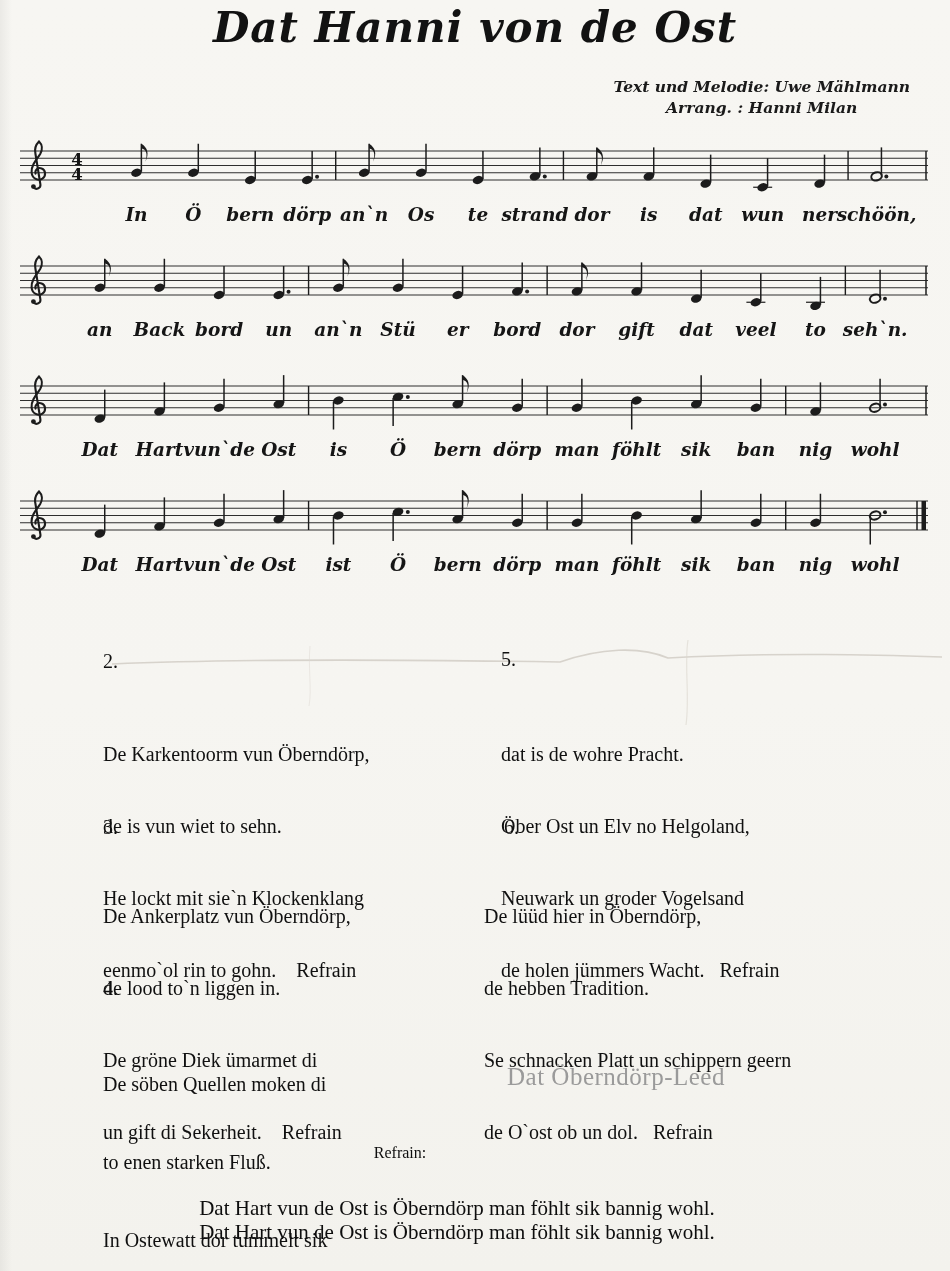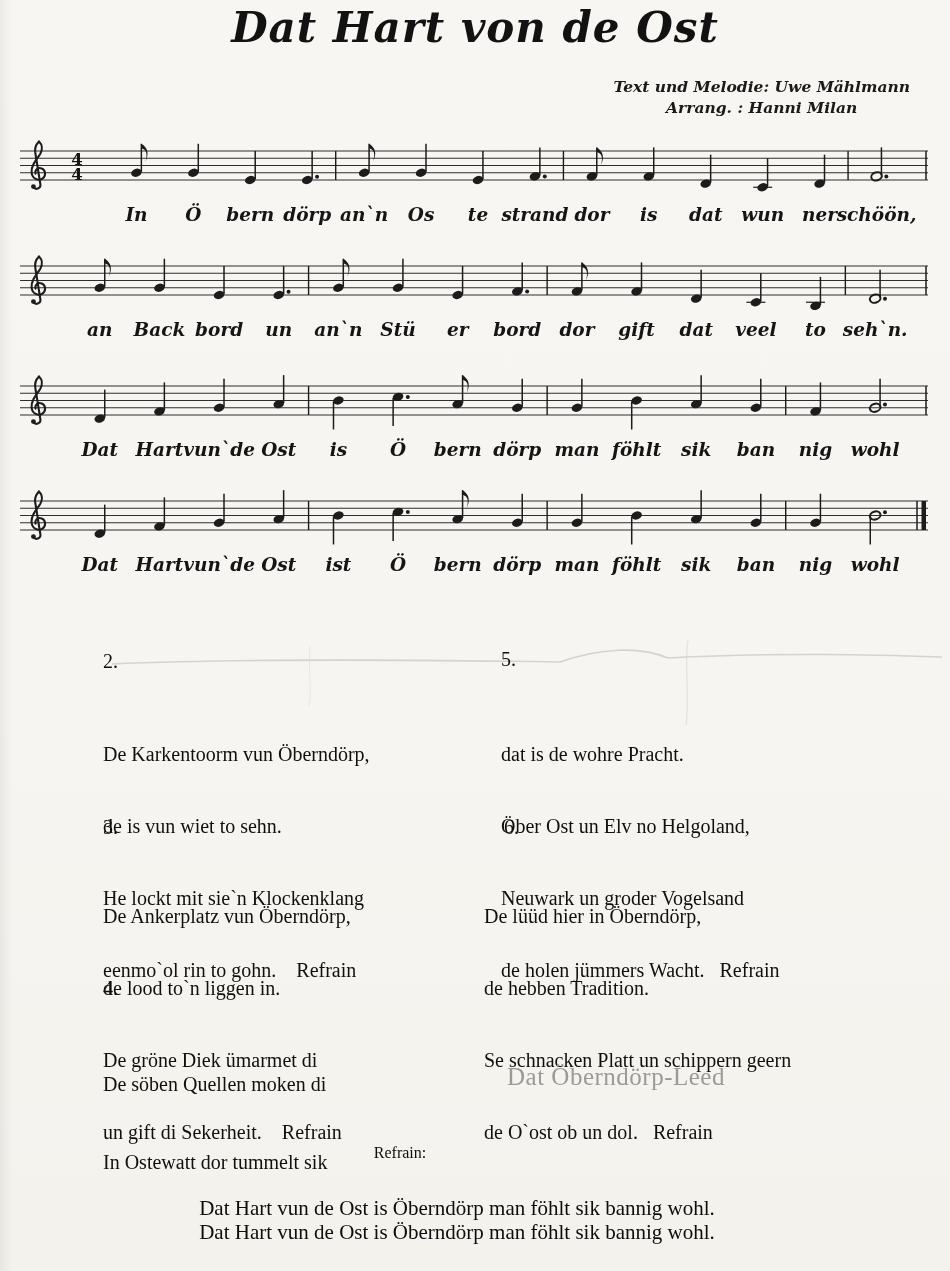--- a/index.html
+++ b/index.html
@@ -45,21 +45,21 @@
 <body>
 
 <div class="edge-shade"></div>
 
 <svg class="crease-overlay" viewBox="0 0 950 1271">
   <path d="M 112 664 C 250 658, 430 660, 560 662 C 600 648, 640 646, 668 658 C 780 652, 880 655, 942 657" fill="none" stroke="#ccc7bf" stroke-width="1.6" opacity="0.75"></path>
   <path d="M 688 640 C 684 665, 690 695, 686 725" fill="none" stroke="#dad5cd" stroke-width="1.2" opacity="0.6"></path>
   <path d="M 310 646 C 308 668, 312 690, 309 706" fill="none" stroke="#ddd8d1" stroke-width="1" opacity="0.5"></path>
 </svg>
 
-<div class="abs title">Dat Hart von de Ost</div>
+<div class="abs title">Dat Hanni von de Ost</div>
 <div class="abs credits">
   <div>Text und Melodie: Uwe Mählmann</div>
   <div>Arrang. :  Hanni Milan</div>
 </div>
 
 <svg class="staff-svg" style="top:139px" viewBox="0 0 910 100">
     <line x1="0" y1="12" x2="908" y2="12" stroke="#2e2e2e" stroke-width="1.1"></line>
     <line x1="0" y1="19.25" x2="908" y2="19.25" stroke="#2e2e2e" stroke-width="1.1"></line>
     <line x1="0" y1="26.5" x2="908" y2="26.5" stroke="#2e2e2e" stroke-width="1.1"></line>
     <line x1="0" y1="33.75" x2="908" y2="33.75" stroke="#2e2e2e" stroke-width="1.1"></line>
@@ -447,20 +447,21 @@
 <div class="abs vlines" style="left:484px;top:856px">
   <div>De lüüd hier in Öberndörp,</div>
   <div>de hebben Tradition.</div>
   <div>Se schnacken Platt un schippern geern</div>
   <div>de O`ost ob un dol.   Refrain</div>
 </div>
 
 <div class="abs vnum" style="left:103px;top:977px">4.</div>
 <div class="abs vlines wide" style="left:103px;top:1019px">
   <div>De söben Quellen moken di</div>
+  <div>to enen starken Fluß.</div>
   <div>In Ostewatt dor tummelt sik</div>
   
 </div>
 
 <div class="abs watermark">Dat Öberndörp-Leed</div>
 
 <div class="abs refrain-heading">Refrain:</div>
 <div class="abs refrain-lines">
   <div>Dat Hart vun de Ost is Öberndörp man föhlt sik bannig wohl.</div>
   <div>Dat Hart vun de Ost is Öberndörp man föhlt sik bannig wohl.</div>

